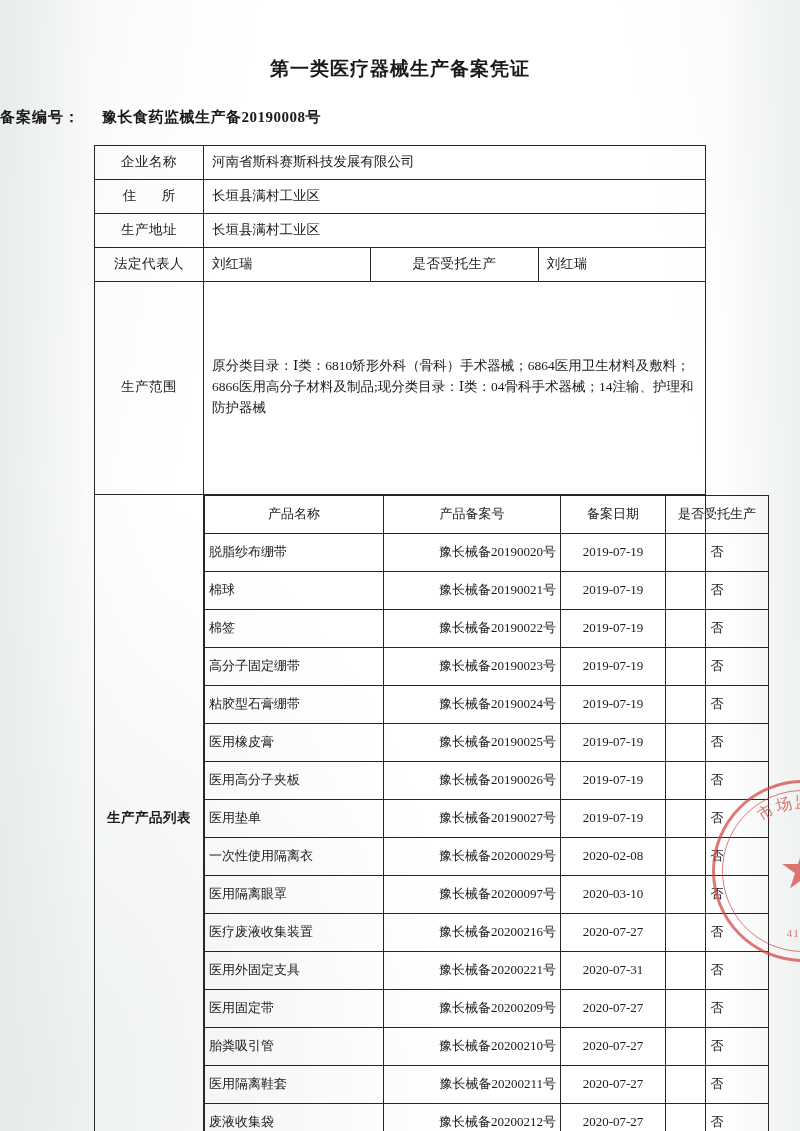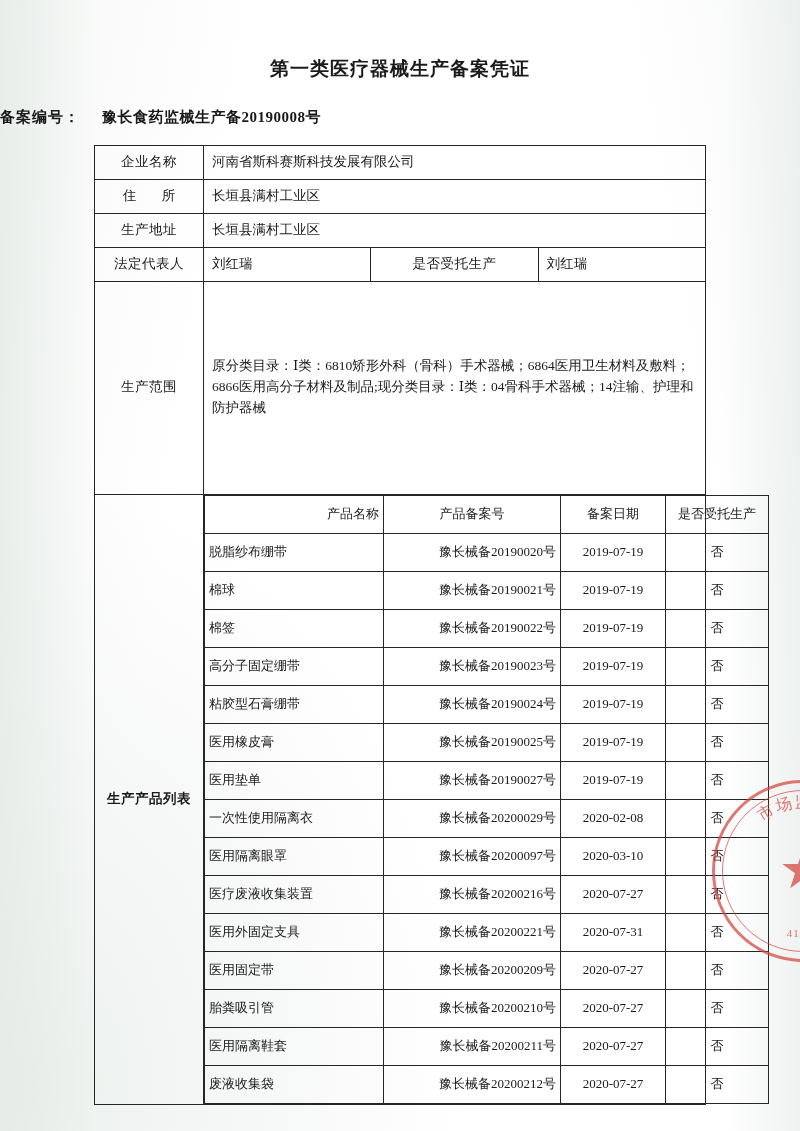--- a/index.html
+++ b/index.html
@@ -125,21 +125,21 @@
     padding: 2px 4px;
   }
   .col-name { width: 170px; text-align: left; padding-left: 12px; }
   .col-code { width: 168px; text-align: right; }
   .col-date { width: 96px; text-align: center; }
   .col-ent  { width: 94px; text-align: center; margin-top: 28px; }
   .products thead td {
     text-align: center;
     font-weight: normal;
   }
-  .products thead td.col-name { text-align: right; padding-left: 4px; }
+  .products thead td.col-name { text-align: center; padding-left: 4px; }
   .nested-host {
     padding: 0 !important;
     border: 1px solid #262626;
   }
   
   .seal {
     position: absolute;
     left: 712px;
     top: 780px;
     width: 176px;
@@ -268,20 +268,26 @@
                   <td class="col-date">2019-07-19</td>
                   <td class="col-ent">否</td>
                 </tr>
                 <tr>
                   <td class="col-name">医用橡皮膏</td>
                   <td class="col-code">豫长械备20190025号</td>
                   <td class="col-date">2019-07-19</td>
                   <td class="col-ent">否</td>
                 </tr>
                 <tr>
+                  <td class="col-name">医用高分子夹板</td>
+                  <td class="col-code">豫长械备20190026号</td>
+                  <td class="col-date">2019-07-19</td>
+                  <td class="col-ent">否</td>
+                </tr>
+                <tr>
                   <td class="col-name">医用垫单</td>
                   <td class="col-code">豫长械备20190027号</td>
                   <td class="col-date">2019-07-19</td>
                   <td class="col-ent">否</td>
                 </tr>
                 <tr>
                   <td class="col-name">一次性使用隔离衣</td>
                   <td class="col-code">豫长械备20200029号</td>
                   <td class="col-date">2020-02-08</td>
                   <td class="col-ent">否</td>

